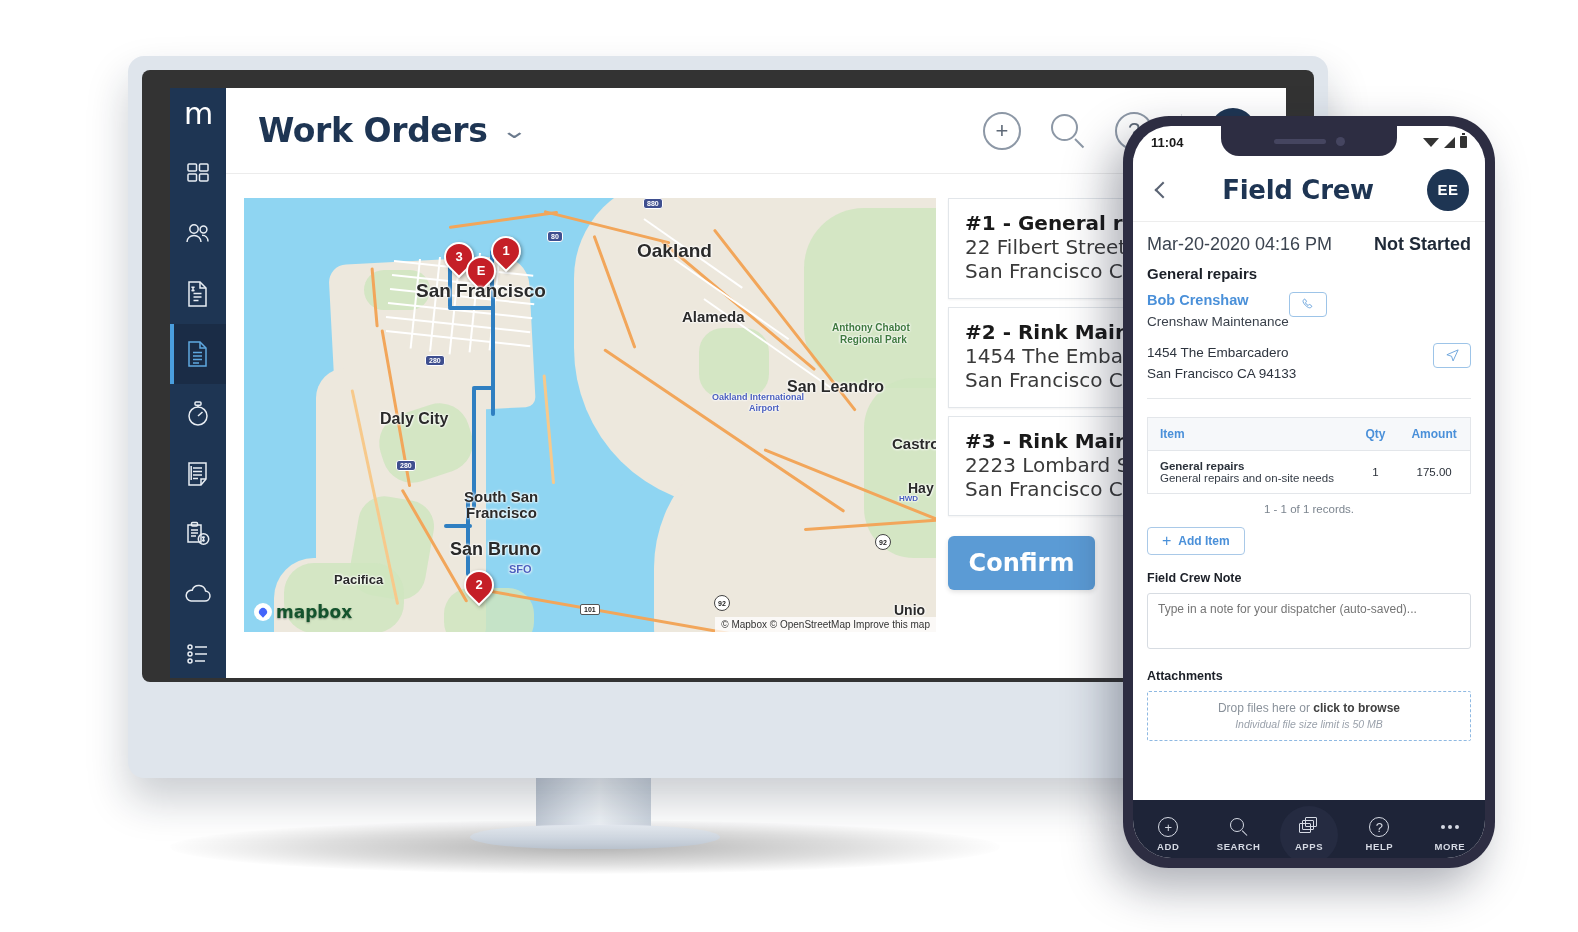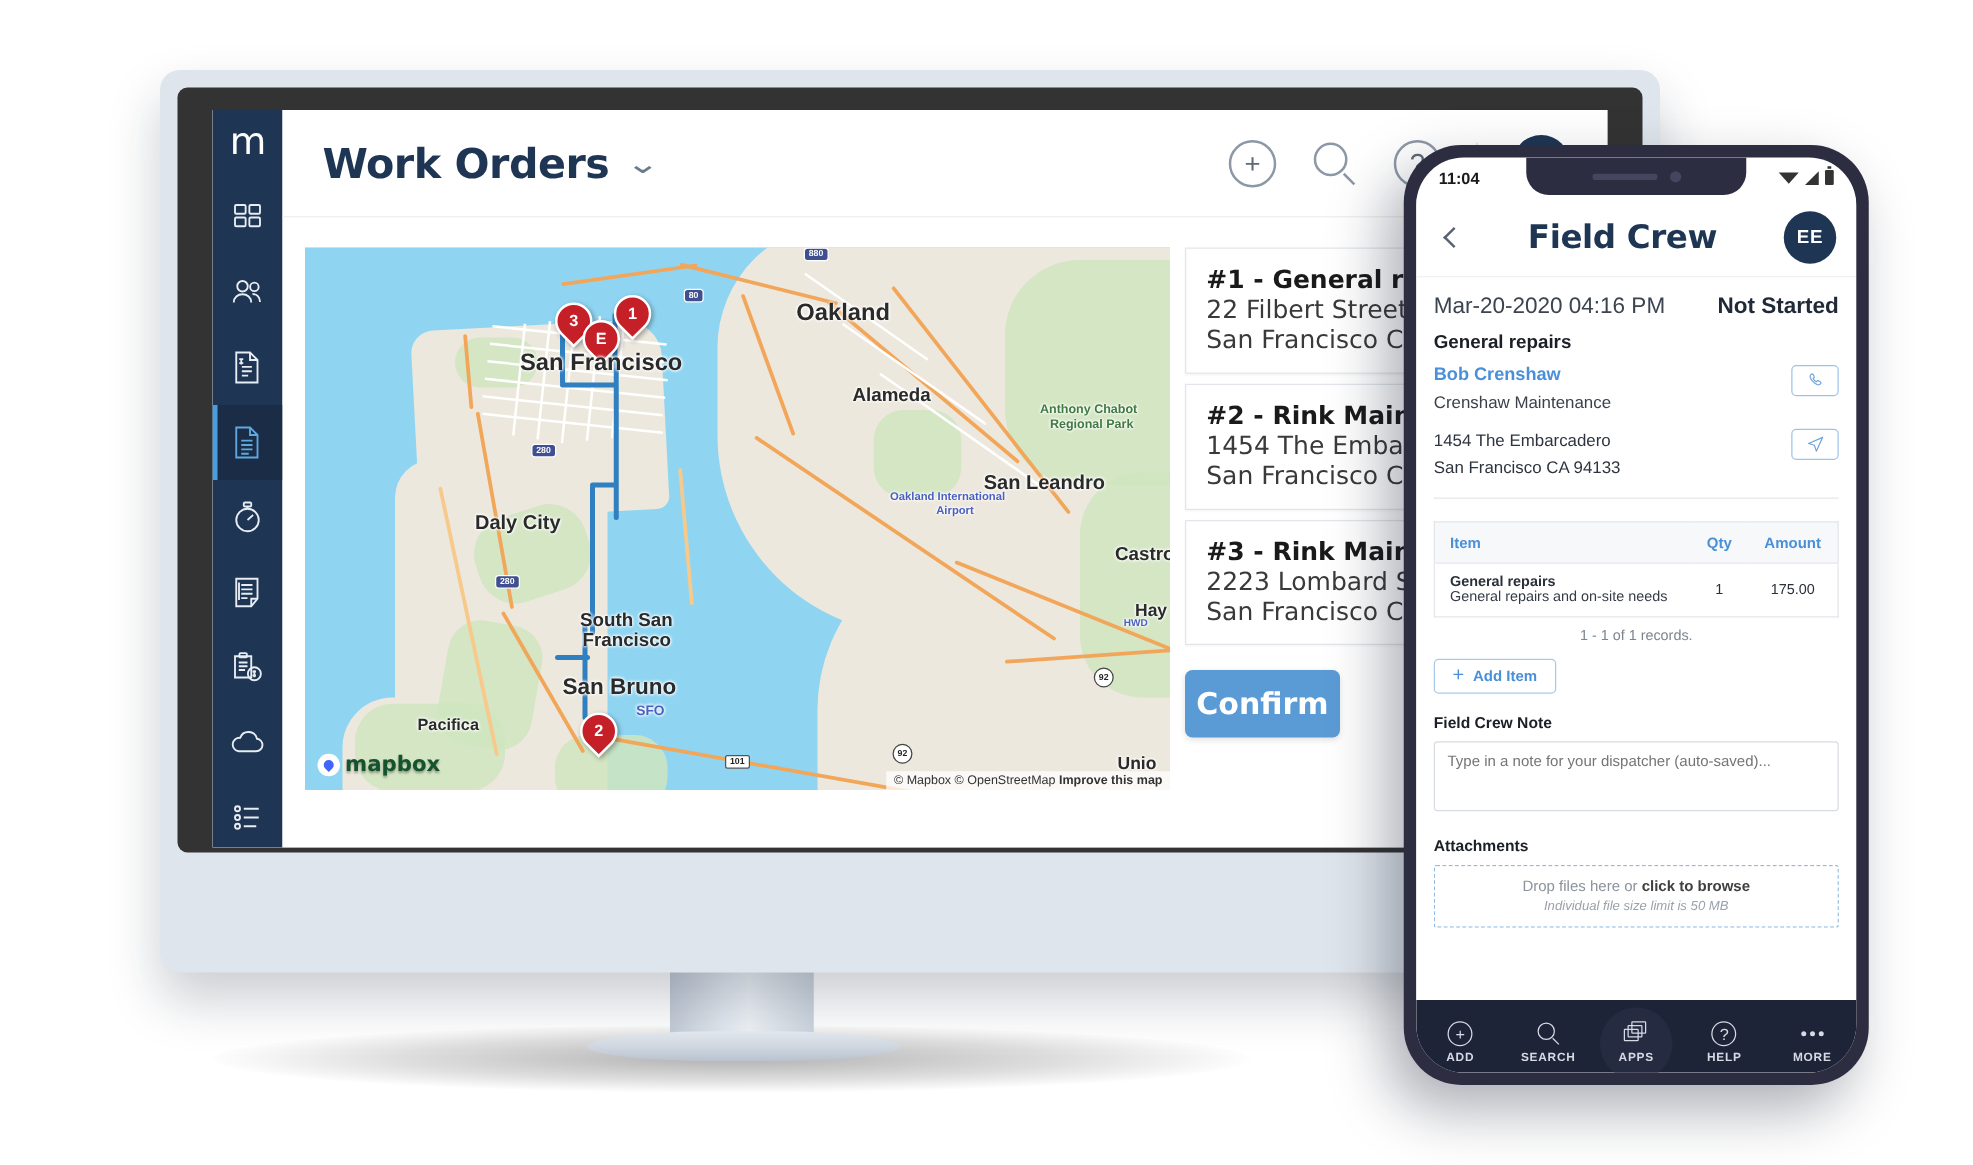--- a/index.html
+++ b/index.html
@@ -226,21 +226,21 @@
     content:""; position:absolute; left:5px; top:5px;
     width:8px; height:8px; border-radius:50% 50% 50% 0;
     background:#4264fb; transform: rotate(-45deg);
   }
   .map-attrib {
     position: absolute; right: 0; bottom: 0;
     background: rgba(255,255,255,0.75);
     font-size: 10px; color: #333;
     padding: 2px 6px;
   }
-  .map-attrib b { font-weight: 700; margin-top: 43px; }
+  .map-attrib b { font-weight: 400; margin-top: 43px; }
 
   
   .wo-list {
     position: absolute; left: 722px; top: 24px;
     width: 340px;
   }
   .wo-card {
     background: #ffffff;
     border: 1px solid #e2e6ea;
     padding: 12px 16px 14px;
@@ -252,21 +252,21 @@
     font-family: "DejaVu Sans", sans-serif;
     white-space: nowrap;
   }
   .wo-addr {
     font-size: 20px; color: #3a3a3a; line-height: 1.22;
     font-family: "DejaVu Sans", sans-serif;
     white-space: nowrap;
   }
   .confirm-btn {
     position: absolute; left: 722px; top: 362px;
-    width: 124px; height: 54px;
+    width: 147px; height: 54px;
     background: #5b9bd5; color: #ffffff;
     border: none; border-radius: 6px;
     font-size: 24px; font-weight: 600;
     font-family: "DejaVu Sans", sans-serif;
     cursor: pointer;
     box-shadow: 0 2px 5px rgba(0,0,0,0.12);
   }
 
   
   .phone {
@@ -347,21 +347,21 @@
     display: flex; align-items: center; justify-content: space-between;
     padding: 12px 0 10px; font-size: 18px;
   }
   .meta-date { color: #3c4450; }
   .meta-status { color: #1f2937; font-weight: 700; }
   .sec-title {
     font-size: 15px; font-weight: 700; color: #1b1f27;
     margin-bottom: 10px;
   }
   .contact-row {
-    display: flex; align-items: flex-start; justify-content: space-between;
+    display: flex; align-items: flex-start; justify-content: flex-start;
   }
   .contact-name { color: #4a90d9; font-size: 14.5px; font-weight: 700; }
   .contact-org { color: #3a414b; font-size: 13.5px; margin-top: 6px; }
   .addr-line { color: #2d343e; font-size: 13.5px; line-height: 1.55; }
   .mini-btn {
     width: 38px; height: 25px; border-radius: 4px;
     border: 1px solid #9dc4e8; background: #fff;
     display: flex; align-items: center; justify-content: center;
     color: #6ba3dc; flex: none;
   }

